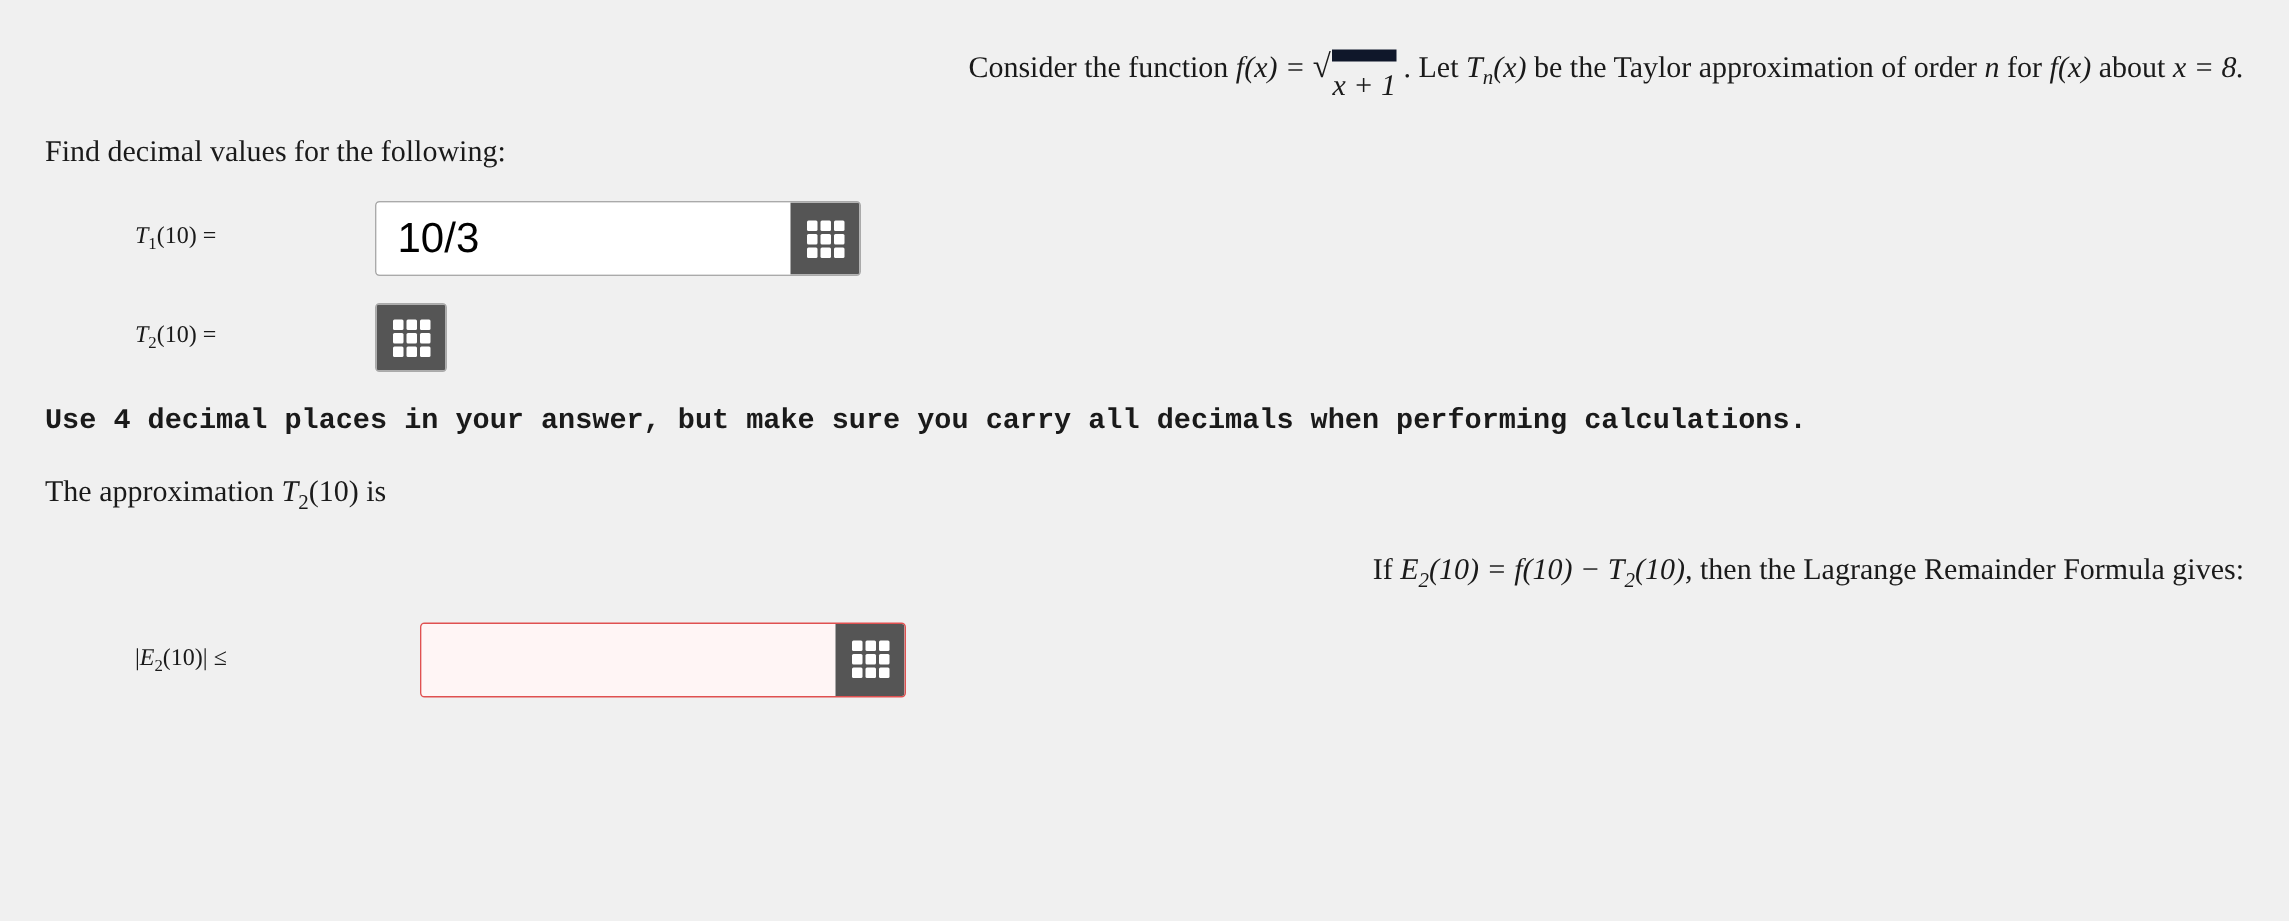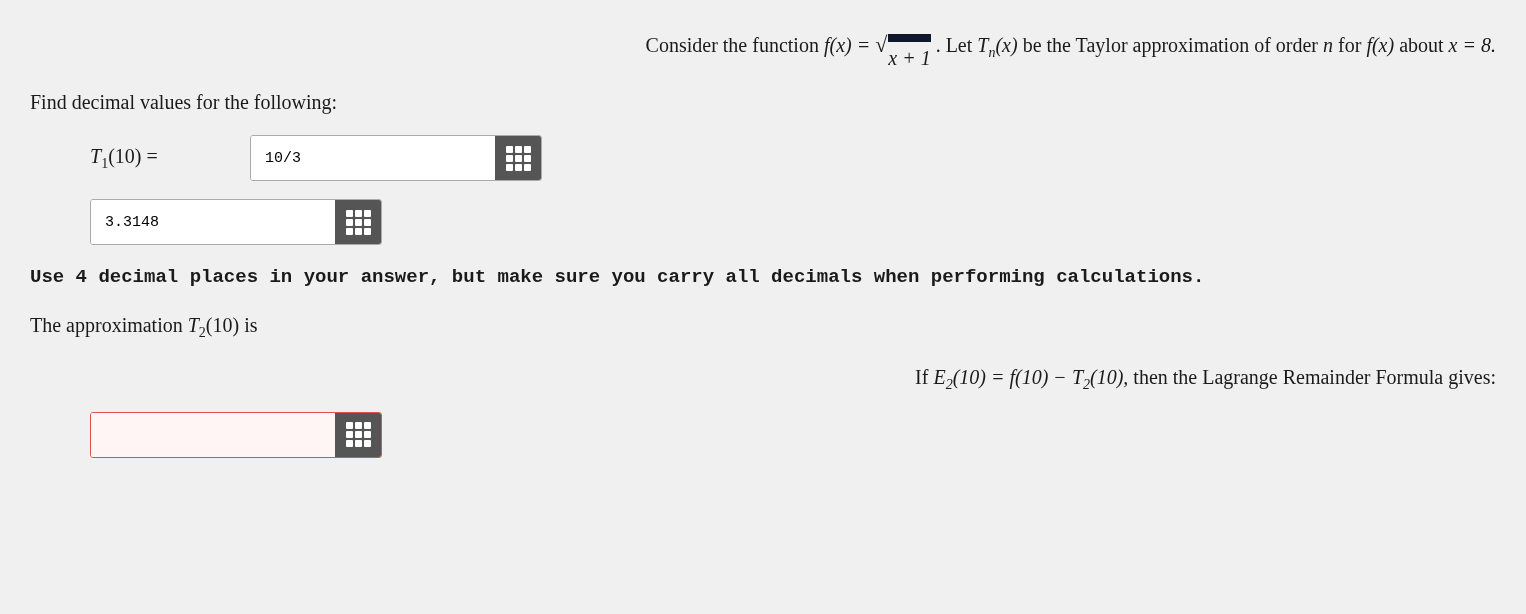--- a/index.html
+++ b/index.html
@@ -27,43 +27,43 @@
 
     .answer-row {
       display: flex;
       align-items: center;
       margin-bottom: 18px;
       margin-left: 60px;
     }
 
     .label {
       min-width: 160px;
-      font-size: 20px;
+      font-size: 16px;
     }
 
     .input-wrapper {
       display: flex;
       align-items: stretch;
       border: 1.5px solid #aaa;
       border-radius: 3px;
       overflow: hidden;
       background: white;
     }
 
     .input-wrapper.error-border {
       border-color: #e05050;
     }
 
     .answer-input {
       border: none;
       outline: none;
       padding: 8px 14px;
-      font-size: 15px;
-      font-family: Liberation Mono, monospace;
-      width: 244px;
+      font-size: 28px;
+      font-family: Liberation Sans, sans-serif;
+      width: 276px;
       background: white;
     }
 
     .input-wrapper.error-border .answer-input {
       background: #fff0f0;
     }
 
     .grid-btn {
       background: #555;
       border: none;
@@ -208,22 +208,24 @@
         <div class="grid-dot"></div>
         <div class="grid-dot"></div>
         <div class="grid-dot"></div>
         <div class="grid-dot"></div>
       </div>
     </button>
   </div>
 </div>
 
 <div class="answer-row">
+  <span class="label">
+    <i>T</i><sub>2</sub>(10) =
+  </span>
   <div class="input-wrapper">
-    <input class="answer-input" type="text" value="3.3148" style="">
     <button class="grid-btn">
       <div class="grid-icon">
         <div class="grid-dot"></div>
         <div class="grid-dot"></div>
         <div class="grid-dot"></div>
         <div class="grid-dot"></div>
         <div class="grid-dot"></div>
         <div class="grid-dot"></div>
         <div class="grid-dot"></div>
         <div class="grid-dot"></div>
@@ -245,20 +247,23 @@
 
 <div class="lagrange-row">
   <span>If </span>
   <span class="math">
     <i>E</i><sub>2</sub>(10) = <i>f</i>(10) − <i>T</i><sub>2</sub>(10),
   </span>
   <span> then the Lagrange Remainder Formula gives:</span>
 </div>
 
 <div class="error-row">
+  <span class="label" style="min-width:190px; white-space:nowrap;">
+    |<i>E</i><sub>2</sub>(10)| ≤
+  </span>
   <div class="input-wrapper error-border">
     <input class="answer-input" type="text" value="" style="background: rgb(255, 245, 245);">
     <button class="grid-btn">
       <div class="grid-icon">
         <div class="grid-dot"></div>
         <div class="grid-dot"></div>
         <div class="grid-dot"></div>
         <div class="grid-dot"></div>
         <div class="grid-dot"></div>
         <div class="grid-dot"></div>

